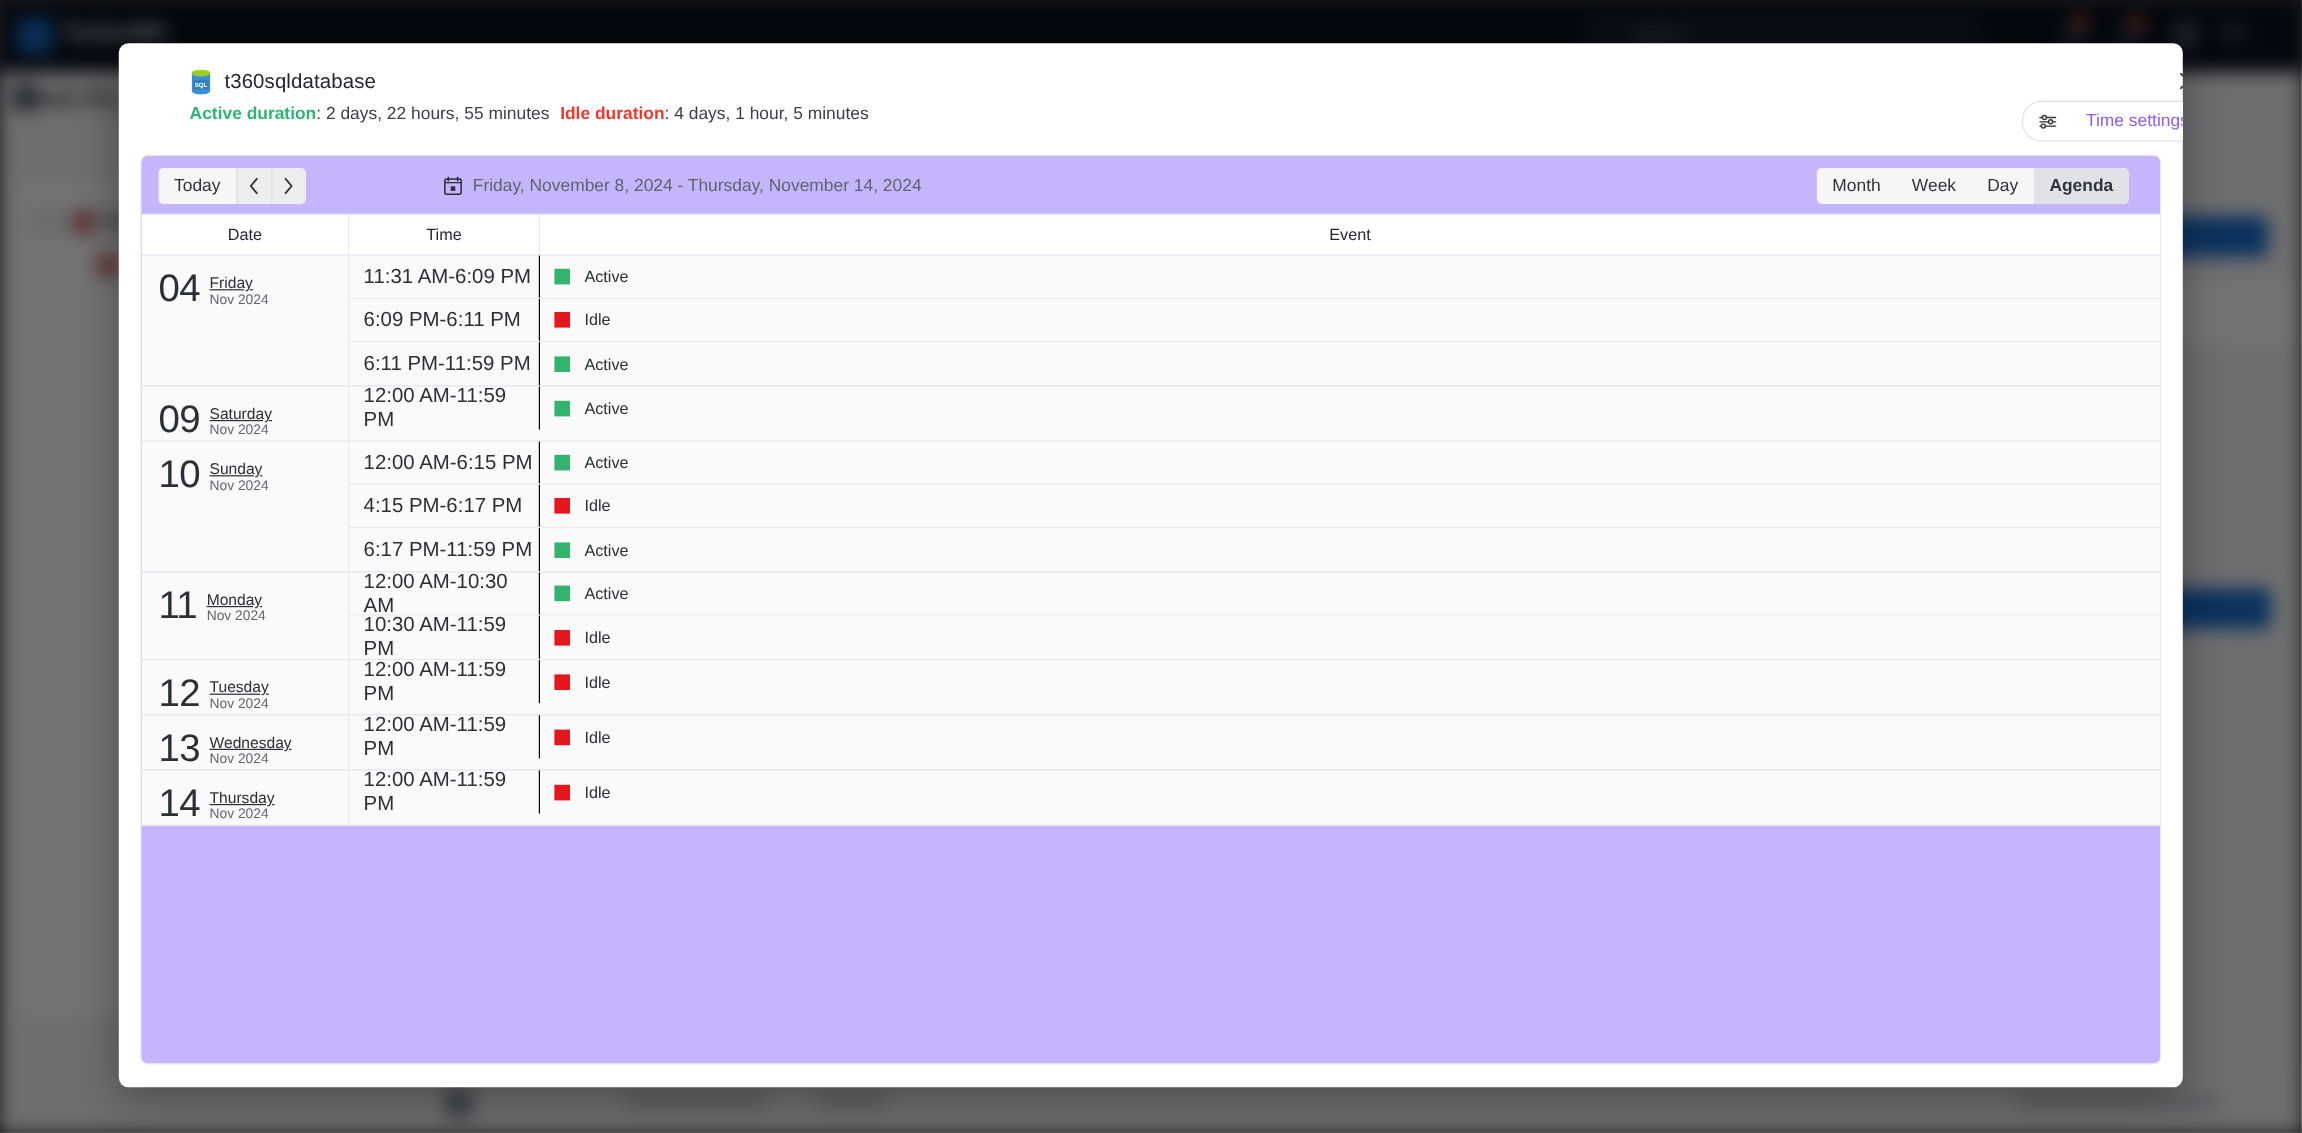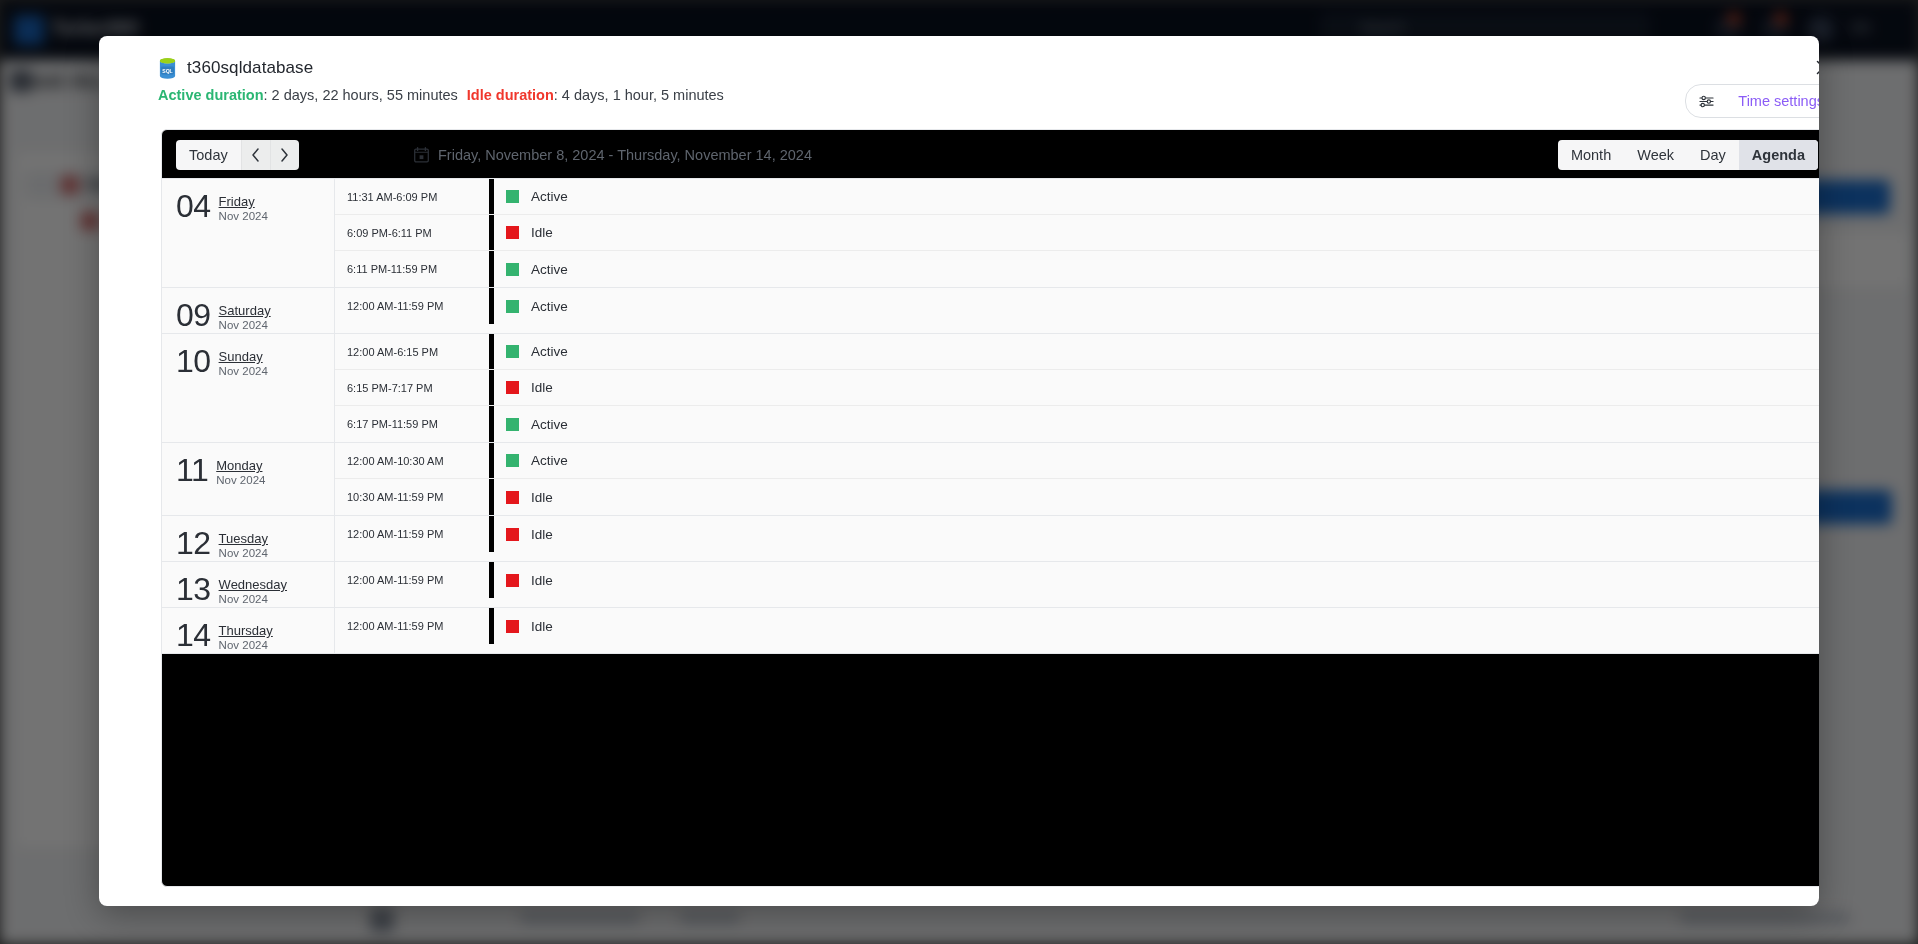--- a/index.html
+++ b/index.html
@@ -110,23 +110,22 @@
     height:34px; padding:0 13px;
     display:flex; align-items:center; gap:24px;
     background:#ffffff; border:1px solid #dcdfe3; border-radius:16px;
     font-size:14.5px; color:#8b5cf6; cursor:pointer;
   }
 
   
   #cal-card{
     position:absolute; left:18px; top:93px;
     width:1684px; height:758px;
-    background:#000000; border:1px solid #e6e8eb; border-radius:6px;
+    background:#c4b5fd; border:1px solid #e6e8eb; border-radius:6px;
     overflow:hidden;
-    margin-left:44px;
   }
 
   #cal-toolbar{
     position:absolute; left:0; top:0; width:100%; height:48px;
   }
   #nav-group{
     position:absolute; left:14px; top:10px;
     display:flex; align-items:stretch; height:30px;
     border-radius:4px; overflow:hidden;
   }
@@ -182,23 +181,23 @@
     font-size:32px; line-height:30px; color:#2b2f36; font-weight:300; letter-spacing:-0.5px;
   }
   .day-meta{ padding-top:3px; }
   .day-name{ font-size:13px; color:#2b2f36; line-height:15px;text-decoration:underline; }
   .day-mon{ font-size:11.5px; color:#5f656e; line-height:15px; }
 
   .events-col{ flex:1 1 auto; display:flex; flex-direction:column; }
   .ev-row{ display:flex; height:36px; border-bottom:1px solid #ececec; }
   .ev-row:last-child{ border-bottom:none; }
   .ev-time{
-    width:159px; flex:none; border-right:5px solid #000000;
+    width:159px; flex:none; border-right:1px solid #000000;
     display:flex; align-items:center; padding-left:12px;
-    font-size:11px; color:#2b2f36;
+    font-size:17px; color:#2b2f36;
   }
   .ev-label{
     flex:1 1 auto; display:flex; align-items:center; gap:12px; padding-left:12px;
   }
   .ev-swatch{ width:13px; height:13px; flex:none; }
   .ev-text{ font-size:13.5px; color:#2b2f36; }
 </style>
 </head>
 <body>
 
@@ -305,20 +304,25 @@
 
       <div id="view-group">
           <div class="view-btn">Month</div>
           <div class="view-btn">Week</div>
           <div class="view-btn">Day</div>
           <div class="view-btn active">Agenda</div>
         </div>
     </div>
 
     <div id="agenda">
+      <div class="agenda-head">
+        <div class="th col-date">Date</div>
+        <div class="th col-time">Time</div>
+        <div class="th col-event">Event</div>
+      </div>
       <div id="agenda-body">
           <div class="day-block">
             <div class="day-cell">
               <div class="day-num">04</div>
               <div class="day-meta">
                 <div class="day-name">Friday</div>
                 <div class="day-mon">Nov 2024</div>
               </div>
             </div>
             <div class="events-col">
@@ -373,21 +377,21 @@
             </div>
             <div class="events-col">
               <div class="ev-row">
                 <div class="ev-time">12:00 AM-6:15 PM</div>
                 <div class="ev-label">
                   <span class="ev-swatch" style="background: rgb(52, 179, 111);"></span>
                   <span class="ev-text">Active</span>
                 </div>
               </div>
               <div class="ev-row">
-                <div class="ev-time">6:15 PM-7:17 PM</div>
+                <div class="ev-time">4:15 PM-6:17 PM</div>
                 <div class="ev-label">
                   <span class="ev-swatch" style="background: rgb(228, 23, 28);"></span>
                   <span class="ev-text">Idle</span>
                 </div>
               </div>
               <div class="ev-row">
                 <div class="ev-time">6:17 PM-11:59 PM</div>
                 <div class="ev-label">
                   <span class="ev-swatch" style="background: rgb(52, 179, 111);"></span>
                   <span class="ev-text">Active</span>

